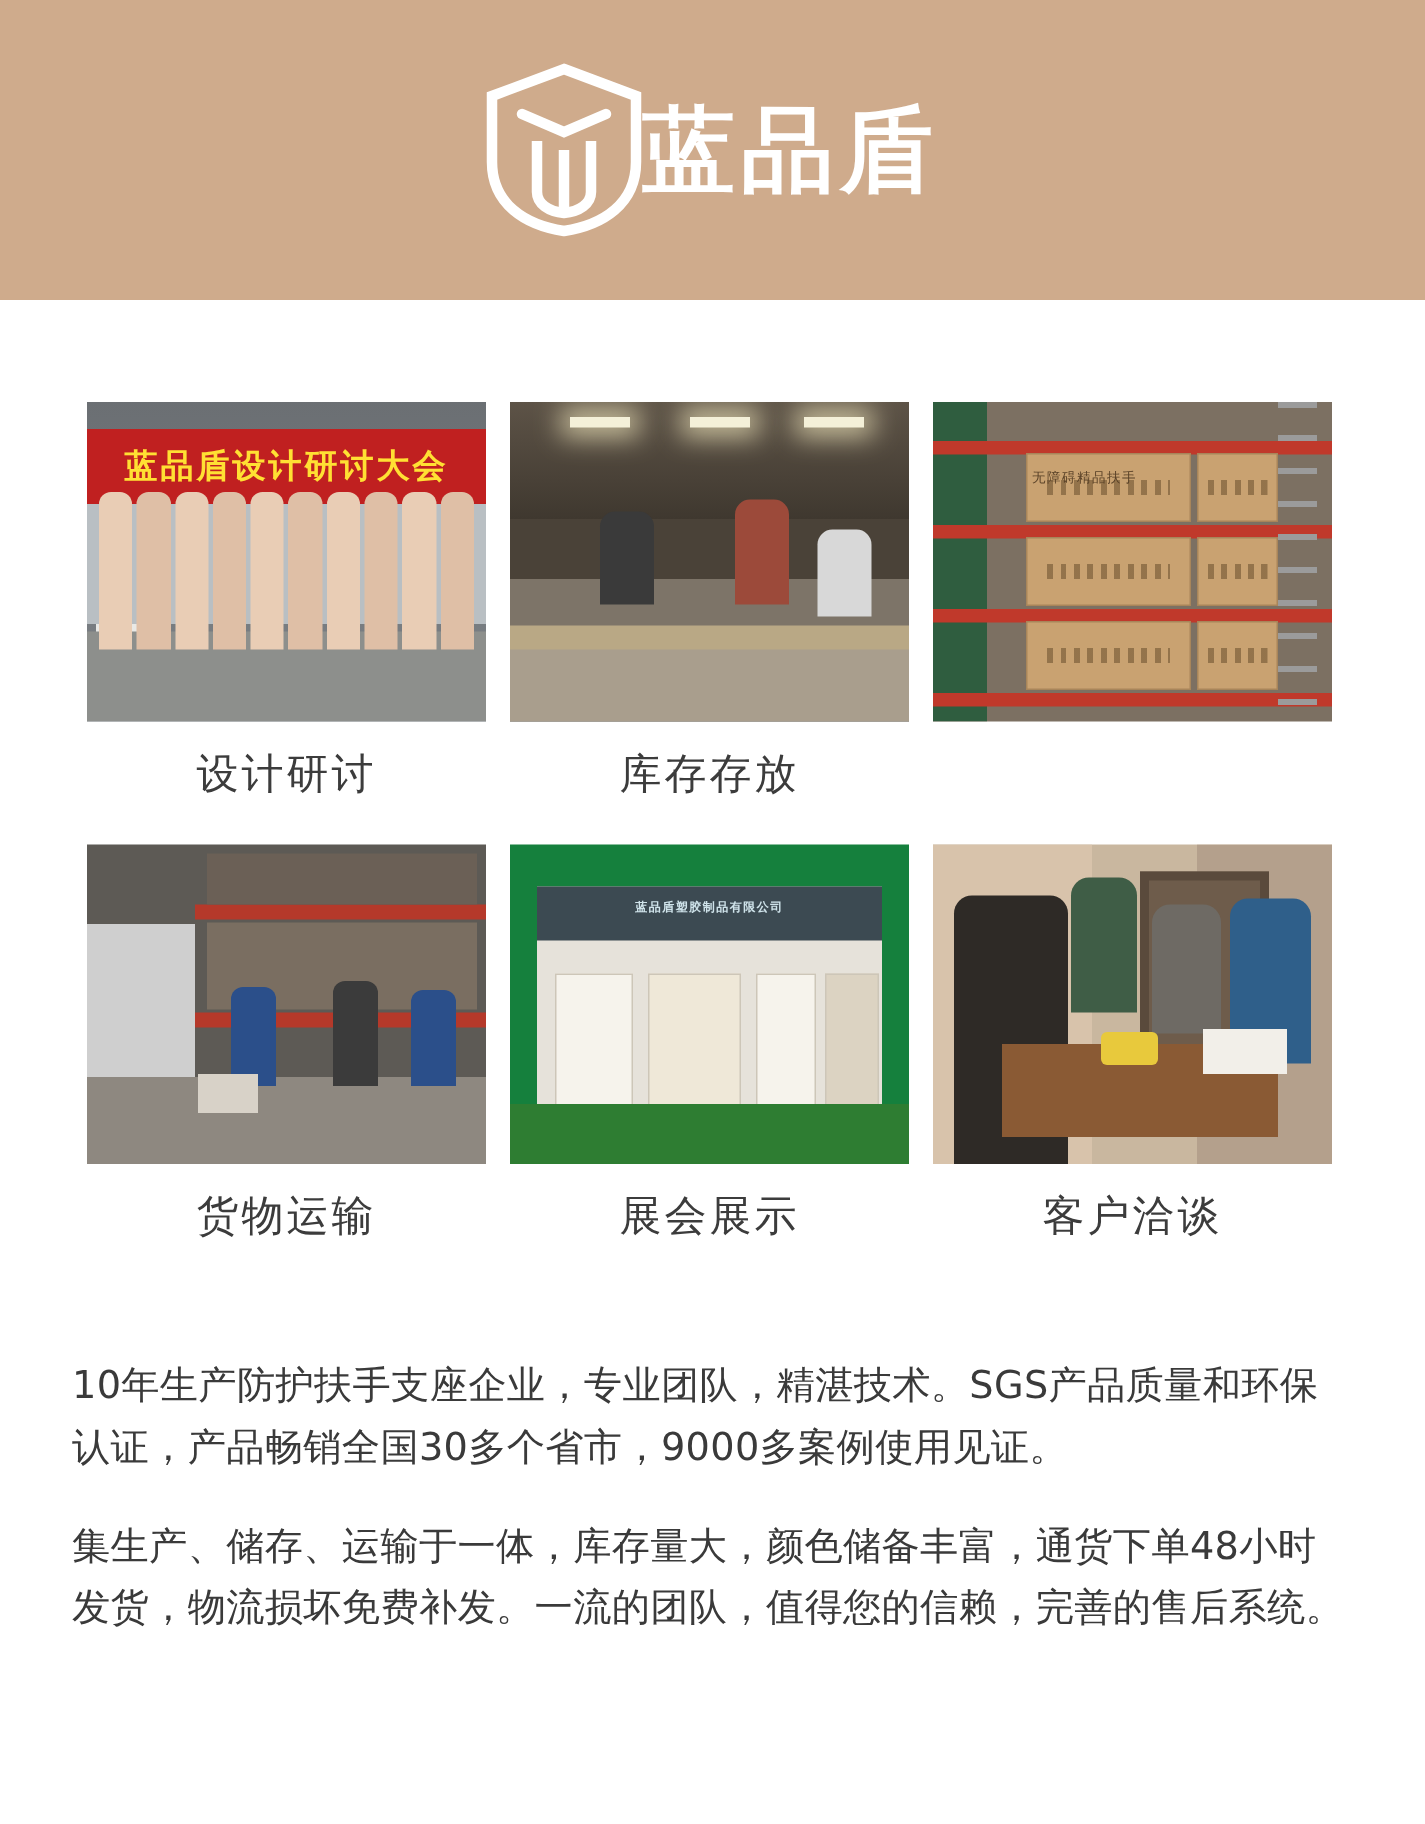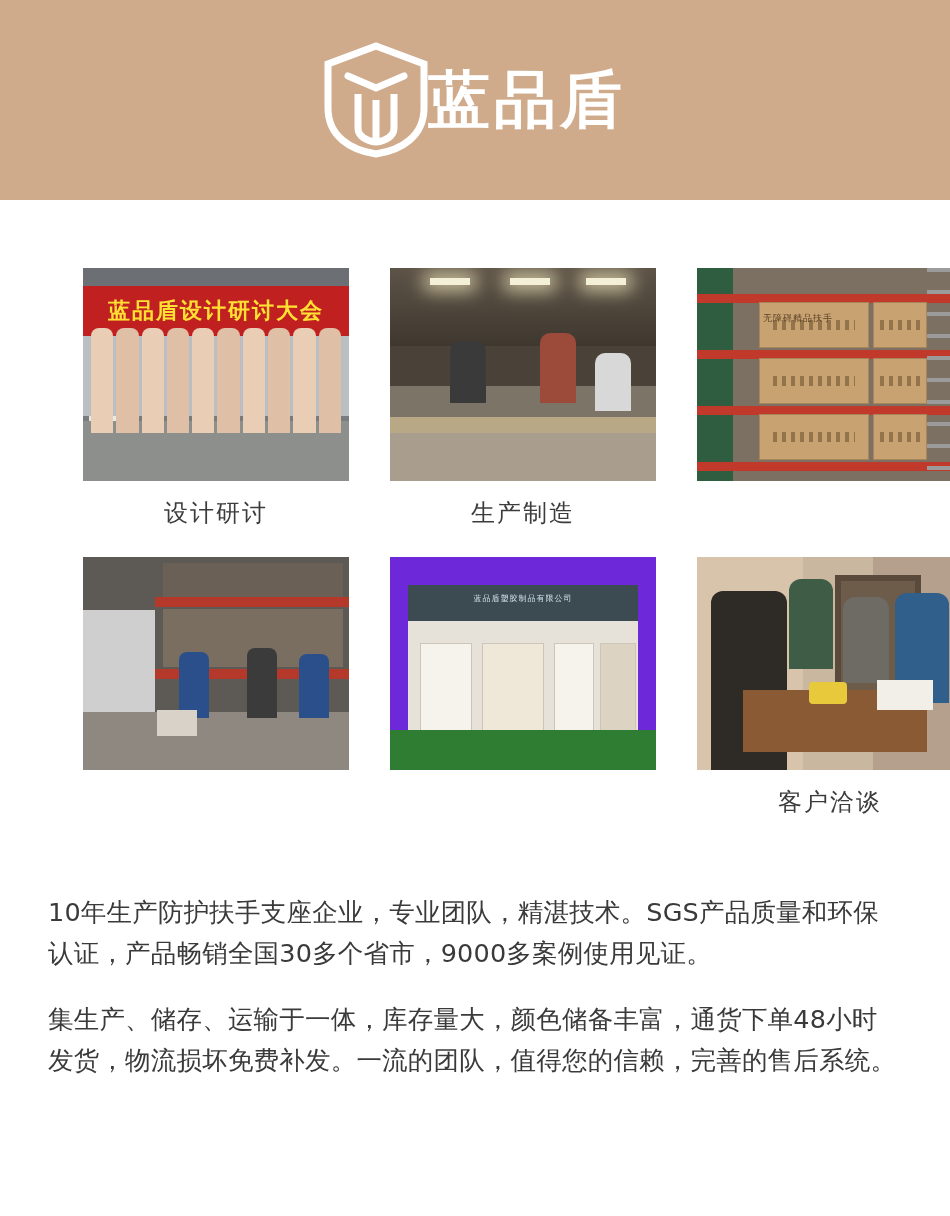--- a/index.html
+++ b/index.html
@@ -52,32 +52,31 @@
   .gallery {
     padding: 68px 58px 0 58px;
   }
   .row {
     display: flex;
     gap: 16px;
     margin-bottom: 6px;
   }
   .cell {
     width: 266px;
-    margin-left: 25px;
   }
   .photo {
     width: 266px;
     height: 213px;
     overflow: hidden;
     position: relative;
     background: #3b3b3b;
   }
   .caption {
     text-align: center;
-    font-size: 24px;
+    font-size: 28px;
     color: #3c3c3c;
     padding: 16px 0 22px 0;
     letter-spacing: 2px;
     font-family: "DejaVu Sans", "Liberation Sans", sans-serif;
   }
   .p1 { background: linear-gradient(#6b6f73 0%, #7d8287 100%); }
   .p1 .banner {
     position:absolute; top:18px; left:0; width:100%; height:50px;
     background:#c02020;
     display:flex; align-items:center; justify-content:center;
@@ -111,21 +110,21 @@
   .p3 .ladder { position:absolute; right:10px; top:0; width:26px; height:100%;
     background:repeating-linear-gradient(#9b9b9b 0 4px, transparent 4px 22px); }
 
   .p4 { background:#5d5a55; }
   .p4 .rackbar { position:absolute; left:0; width:100%; height:10px; background:#b5392a; }
   .p4 .goods { position:absolute; background:#6e645a; }
   .p4 .floor { position:absolute; bottom:0; left:0; width:100%; height:58px; background:#8e8880; }
   .p4 .truck { position:absolute; left:0; bottom:40px; width:72px; height:120px; background:#cfcfcf; }
   .p4 .man { position:absolute; width:30px; background:#2b4f8a; border-radius:8px 8px 0 0; }
 
-  .p5 { background:#6d28d9; }
+  .p5 { background:#15803d;font-weight:bold; }
   .p5 .booth { position:absolute; top:28px; left:18px; right:18px; bottom:40px; background:#e6e2da; }
   .p5 .boothtop { position:absolute; top:28px; left:18px; right:18px; height:36px; background:#3c4a52; }
   .p5 .panel { position:absolute; background:#f6f3ec; border:1px solid #cdc6b8; }
   .p5 .green { position:absolute; bottom:0; left:0; width:100%; height:40px; background:#2e7d32; }
   .p5 .signtext { position:absolute; top:36px; left:50%; transform:translateX(-50%); color:#cfe3ea; font-size:8px; letter-spacing:1px; }
 
   .p6 { background:#c9b79f; }
   .p6 .wallL { position:absolute; left:0; top:0; width:40%; height:100%; background:#d8c3ab; }
   .p6 .wallR { position:absolute; right:0; top:0; width:34%; height:100%; background:#b4a08c; }
   .p6 .doorframe { position:absolute; right:42px; top:18px; width:86px; height:150px; background:#6e5c4b; border:6px solid #5a4a3c; }
@@ -195,21 +194,21 @@
         <div class="lamp" style="left:40px;"></div>
         <div class="lamp" style="left:120px;"></div>
         <div class="lamp" style="left:196px;"></div>
         <div class="mach"></div>
         <div class="floor"></div>
         <div class="worker" style="left:60px;bottom:78px;height:62px;background:#3a3a3a;"></div>
         <div class="worker" style="left:150px;bottom:78px;height:70px;background:#9c4a3a;"></div>
         <div class="worker" style="left:205px;bottom:70px;height:58px;background:#d8d8d8;"></div>
         <div style="position:absolute;bottom:48px;left:0;width:100%;height:16px;background:#b9a885;"></div>
       </div>
-      <div class="caption">生产制造</div>
+      <div class="caption">库存存放</div>
     </div>
 
     <div class="cell">
       <div class="photo p3">
         <div class="door"></div>
         <div class="rack" style="top:26px;"></div>
         <div class="rack" style="top:82px;"></div>
         <div class="rack" style="top:138px;"></div>
         <div class="rack" style="top:194px;"></div>
         <div class="box" style="left:62px;top:34px;width:110px;height:46px;"></div>
@@ -232,33 +231,35 @@
         <div class="rackbar" style="top:40px;left:72px;width:194px;"></div>
         <div class="rackbar" style="top:112px;left:72px;width:194px;"></div>
         <div class="goods" style="left:80px;top:6px;width:180px;height:34px;background:#6b6056;"></div>
         <div class="goods" style="left:80px;top:52px;width:180px;height:58px;background:#7a6e61;"></div>
         <div class="floor"></div>
         <div class="man" style="left:96px;bottom:52px;height:66px;"></div>
         <div class="man" style="left:164px;bottom:52px;height:70px;background:#3b3b3b;"></div>
         <div class="man" style="left:216px;bottom:52px;height:64px;background:#2b4f8a;"></div>
         <div style="position:absolute;bottom:34px;left:74px;width:40px;height:26px;background:#d8d2c8;"></div>
       </div>
+      <div class="caption">货物运输</div>
     </div>
 
     <div class="cell">
       <div class="photo p5">
         <div class="booth"></div>
         <div class="boothtop"></div>
         <div class="signtext">蓝品盾塑胶制品有限公司</div>
         <div class="panel" style="left:30px;top:86px;width:52px;height:96px;"></div>
         <div class="panel" style="left:92px;top:86px;width:62px;height:96px;background:#efe8d8;"></div>
         <div class="panel" style="left:164px;top:86px;width:40px;height:96px;"></div>
         <div class="panel" style="left:210px;top:86px;width:36px;height:96px;background:#dcd3c2;"></div>
         <div class="green"></div>
       </div>
+      <div class="caption">展会展示</div>
     </div>
 
     <div class="cell">
       <div class="photo p6">
         <div class="wallL"></div>
         <div class="wallR"></div>
         <div class="doorframe"></div>
         <div class="pers" style="left:14px;top:34px;width:76px;height:180px;background:#2e2a26;"></div>
         <div class="pers" style="left:92px;top:22px;width:44px;height:90px;background:#3f5d46;"></div>
         <div class="pers" style="left:146px;top:40px;width:46px;height:86px;background:#6e6a64;"></div>

